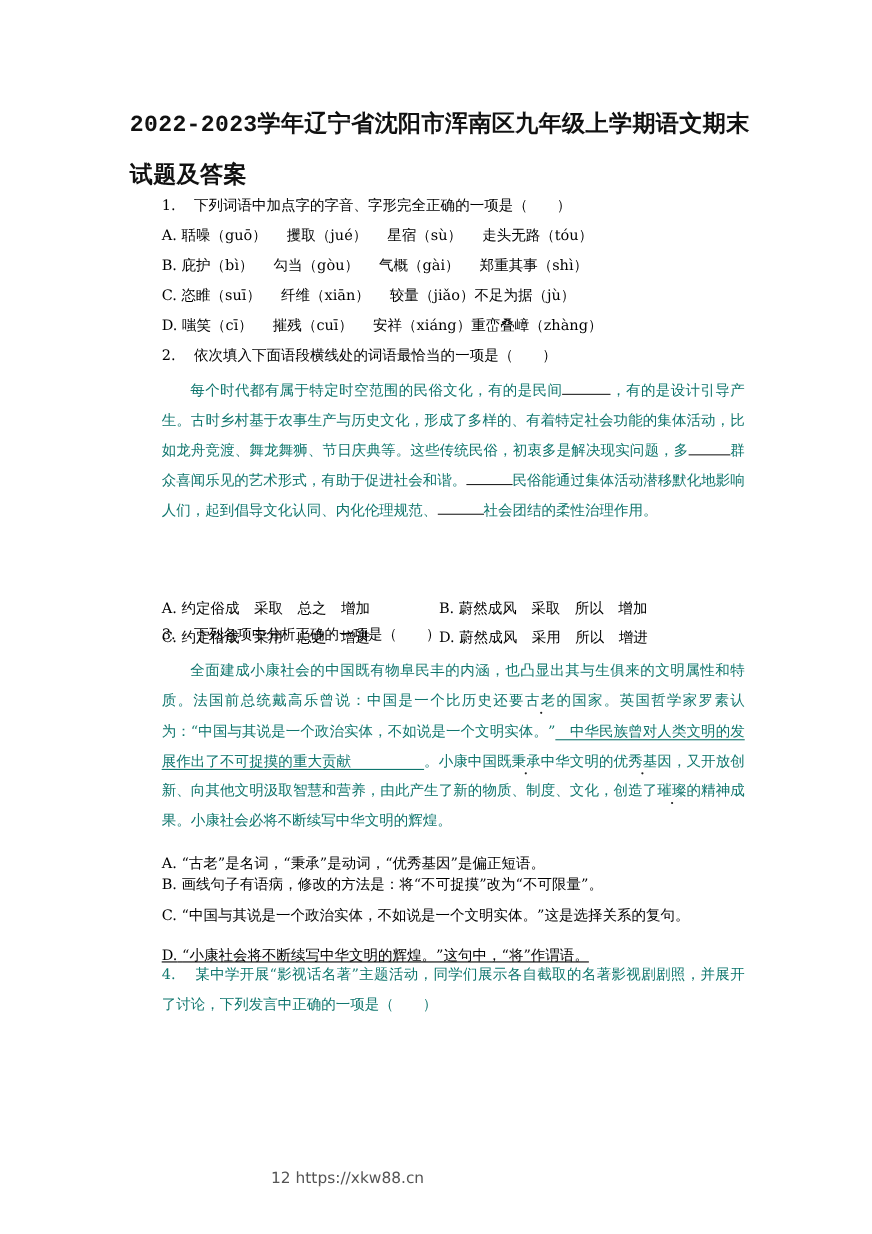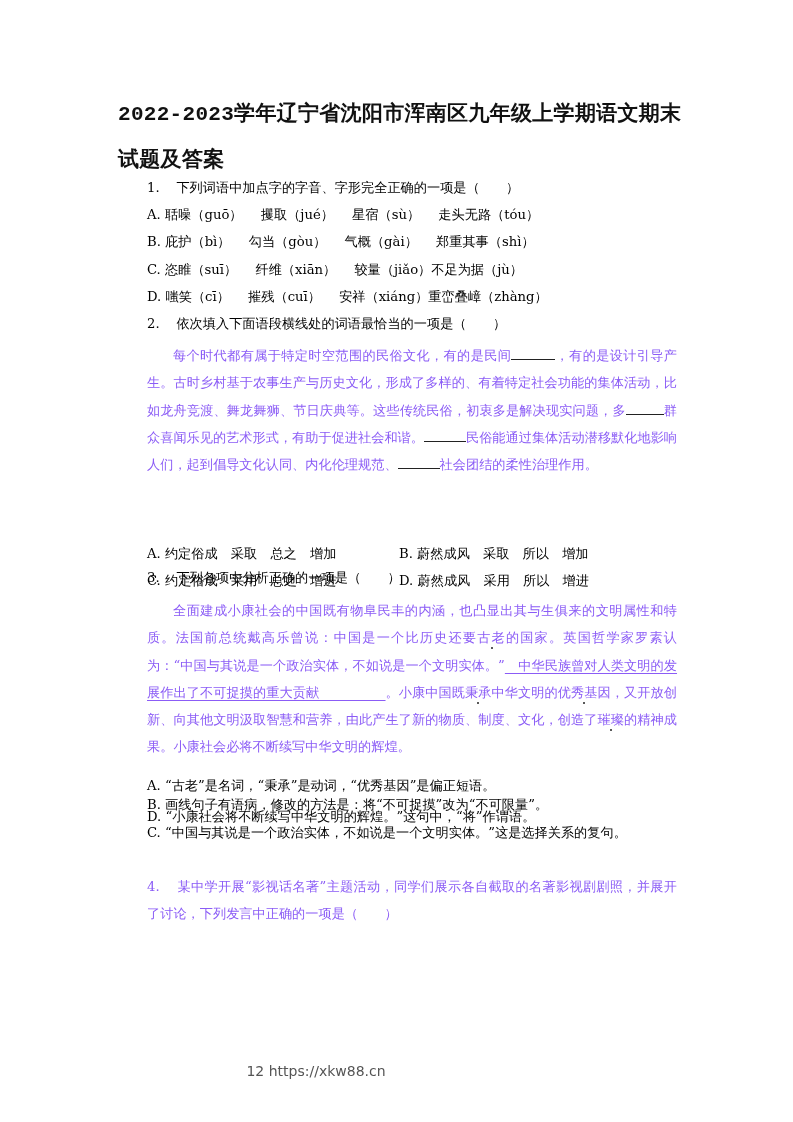--- a/index.html
+++ b/index.html
@@ -2,21 +2,21 @@
 <html><head>
 <meta charset="utf-8">
 <style>
   html, body { margin: 0; padding: 0; background: #ffffff; }
   body { width: 793px; height: 1122px; position: relative; overflow: hidden;
          font-family: "DejaVu Serif", "Liberation Serif", serif; color: #1a1a1a; }
   .title { position: absolute; left: 118px; top: 92px; width: 570px;
            font-family: Liberation Mono, monospace; font-weight: bold;
            font-size: 21px; line-height: 46px; letter-spacing: 0.3px; color: #111; }
   .line { position: absolute; left: 147px; font-size: 13.2px; line-height: 18px; white-space: nowrap; color: #000000; }
-  .para { position: absolute; left: 147px; width: 530px; font-size: 13.2px; line-height: 27.3px; color: #8b5cf6; text-align: justify; }
+  .para { position: absolute; left: 147px; width: 530px; font-size: 13.2px; line-height: 27.3px; color: #0f766e; text-align: justify; }
   .indent { text-indent: 26px; }
   .dot { position: relative; }
   .dot::after { content: ""; position: absolute; left: 50%; bottom: -4px; width: 2px; height: 2px; margin-left: -1px; background: #222; border-radius: 50%; }
   .blank { display: inline-block; border-bottom: 1px solid #222; height: 12px; vertical-align: baseline; }
   .ul { text-decoration: underline; text-underline-offset: 3px; }
   .opt-col { display: inline-block; width: 252px; margin-top: 30px; }
   .footer { position: absolute; left: 0; width: 632px; top: 1063px; text-align: center;
             font-family: "DejaVu Sans", "Liberation Sans", sans-serif; font-size: 14px; color: #555; }
   .g { margin-right: 14px; }
 </style>
@@ -81,21 +81,21 @@
   </div>
   <div class="line" style="top:738px;margin-top:39px;">
     <span>A.</span> <span>“古老”是名词，“秉承”是动词，“优秀基因”是偏正短语。</span>
   </div>
   <div class="line" style="top:796px;">
     <span>B.</span> <span>画线句子有语病，修改的方法是：将“不可捉摸”改为“不可限量”。</span>
   </div>
   <div class="line" style="top:824px;">
     <span>C.</span> <span>“中国与其说是一个政治实体，不如说是一个文明实体。”这是选择关系的复句。</span>
   </div>
-  <div class="line" style="top:808px;">
+  <div class="line" style="top:861px;text-decoration:underline;">
     <span>D.</span> <span>“小康社会将不断续写中华文明的辉煌。”这句中，“将”作谓语。</span>
   </div>
 
   <div class="para" style="top:873px;">
     <span>4.</span>&nbsp;&nbsp;&nbsp;&nbsp;<span>某中学开展“影视话名著”主题活动，同学们展示各自截取的名著影视剧剧照，并展开了讨论，下列发言中正确的一项是（　　）</span>
   </div>
 
   <div class="footer">
     <span>12</span>
     <span>https://xkw88.cn</span>

